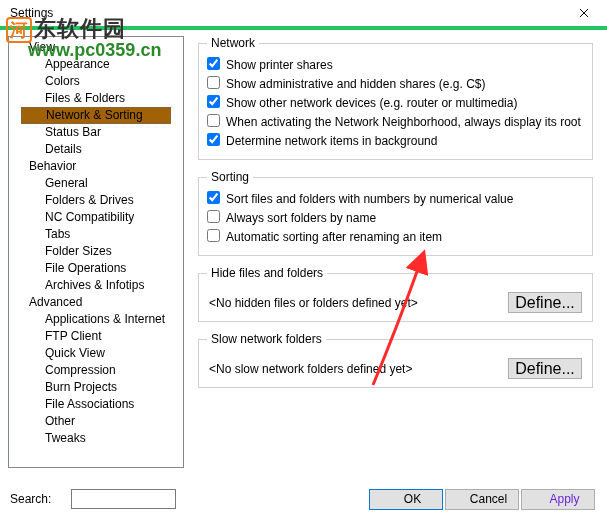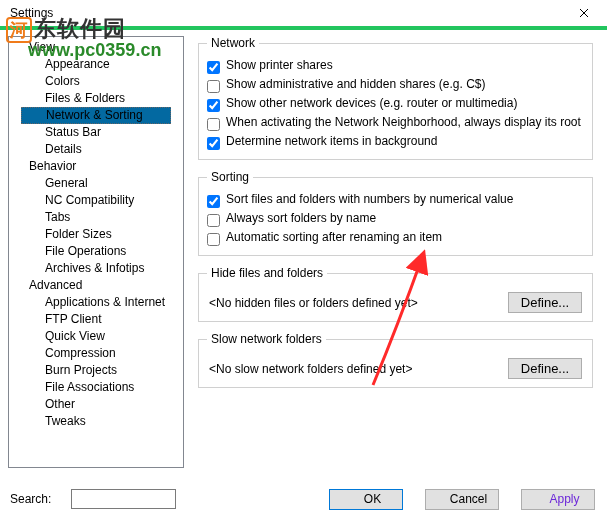--- a/index.html
+++ b/index.html
@@ -47,54 +47,54 @@
     padding: 2px 12px;
   }
   .tree-item {
     padding: 1px 2px 1px 24px;
     line-height: 15px;
     white-space: nowrap;
     cursor: default;
   }
   .tree-item.cat { padding-left: 8px; }
   .tree-item.selected {
-    background: #0369a1;
+    background: #a16207;
     border: 1px dotted #666;
     padding-top: 0; padding-bottom: 0;
   }
   .content {
     flex: 1;
     padding: 6px 12px 0 10px;
     position: relative;
   }
   fieldset {
     border: 1px solid #d0d0d0;
     margin: 0 0 10px 0;
     padding: 6px 8px 8px 8px;
   }
   legend { padding: 0 4px; font-size: 12px; }
   .cb-row {
-    display: flex; align-items: flex-end;
+    display: flex; align-items: flex-start;
     padding: 1px 0;
     line-height: 17px;
   }
   .cb-row input[type=checkbox] {
     width: 13px; height: 13px;
     margin: 0 6px 0 0;
   }
   .info-row {
     display: flex;
     align-items: center;
     justify-content: space-between;
     padding: 6px 2px 0 2px;
   }
   .define-btn {
     min-width: 74px;
     height: 21px;
-    font-size: 13px;
+    font-size: 16px;
     background: #e1e1e1;
     border: 1px solid #adadad;
     cursor: pointer;
   }
   .footer {
     height: 42px;
     display: flex;
     align-items: center;
     padding: 0 12px 0 10px;
   }
@@ -103,21 +103,21 @@
     width: 105px;
     height: 20px;
     border: 1px solid #7a7a7a;
     padding: 0 3px;
     font-size: 12px;
   }
   .footer .spacer { flex: 1; }
   .footer .btn {
     min-width: 74px;
     height: 21px;
-    margin-left: 22px;
+    margin-left: 2px;
     font-size: 12px;
     background: #e1e1e1;
     border: 1px solid #adadad;
     cursor: pointer;
     padding-left: 19px;
   }
   .footer .btn.default { border: 1px solid #0078d7; }
   .footer .btn.disabled { color: #6d28d9; cursor: default; }
   
   .wm1 {
@@ -183,20 +183,21 @@
     <div class="tree-wrap" id="tree">
         <div class="tree-item cat">View</div>
         <div class="tree-item">Appearance</div>
         <div class="tree-item">Colors</div>
         <div class="tree-item">Files &amp; Folders</div>
         <div class="tree-item selected">Network &amp; Sorting</div>
         <div class="tree-item">Status Bar</div>
         <div class="tree-item">Details</div>
         <div class="tree-item cat">Behavior</div>
         <div class="tree-item">General</div>
+        <div class="tree-item">Folders &amp; Drives</div>
         <div class="tree-item">NC Compatibility</div>
         <div class="tree-item">Tabs</div>
         <div class="tree-item">Folder Sizes</div>
         <div class="tree-item">File Operations</div>
         <div class="tree-item">Archives &amp; Infotips</div>
         <div class="tree-item cat">Advanced</div>
         <div class="tree-item">Applications &amp; Internet</div>
         <div class="tree-item">FTP Client</div>
         <div class="tree-item">Quick View</div>
         <div class="tree-item">Compression</div>

